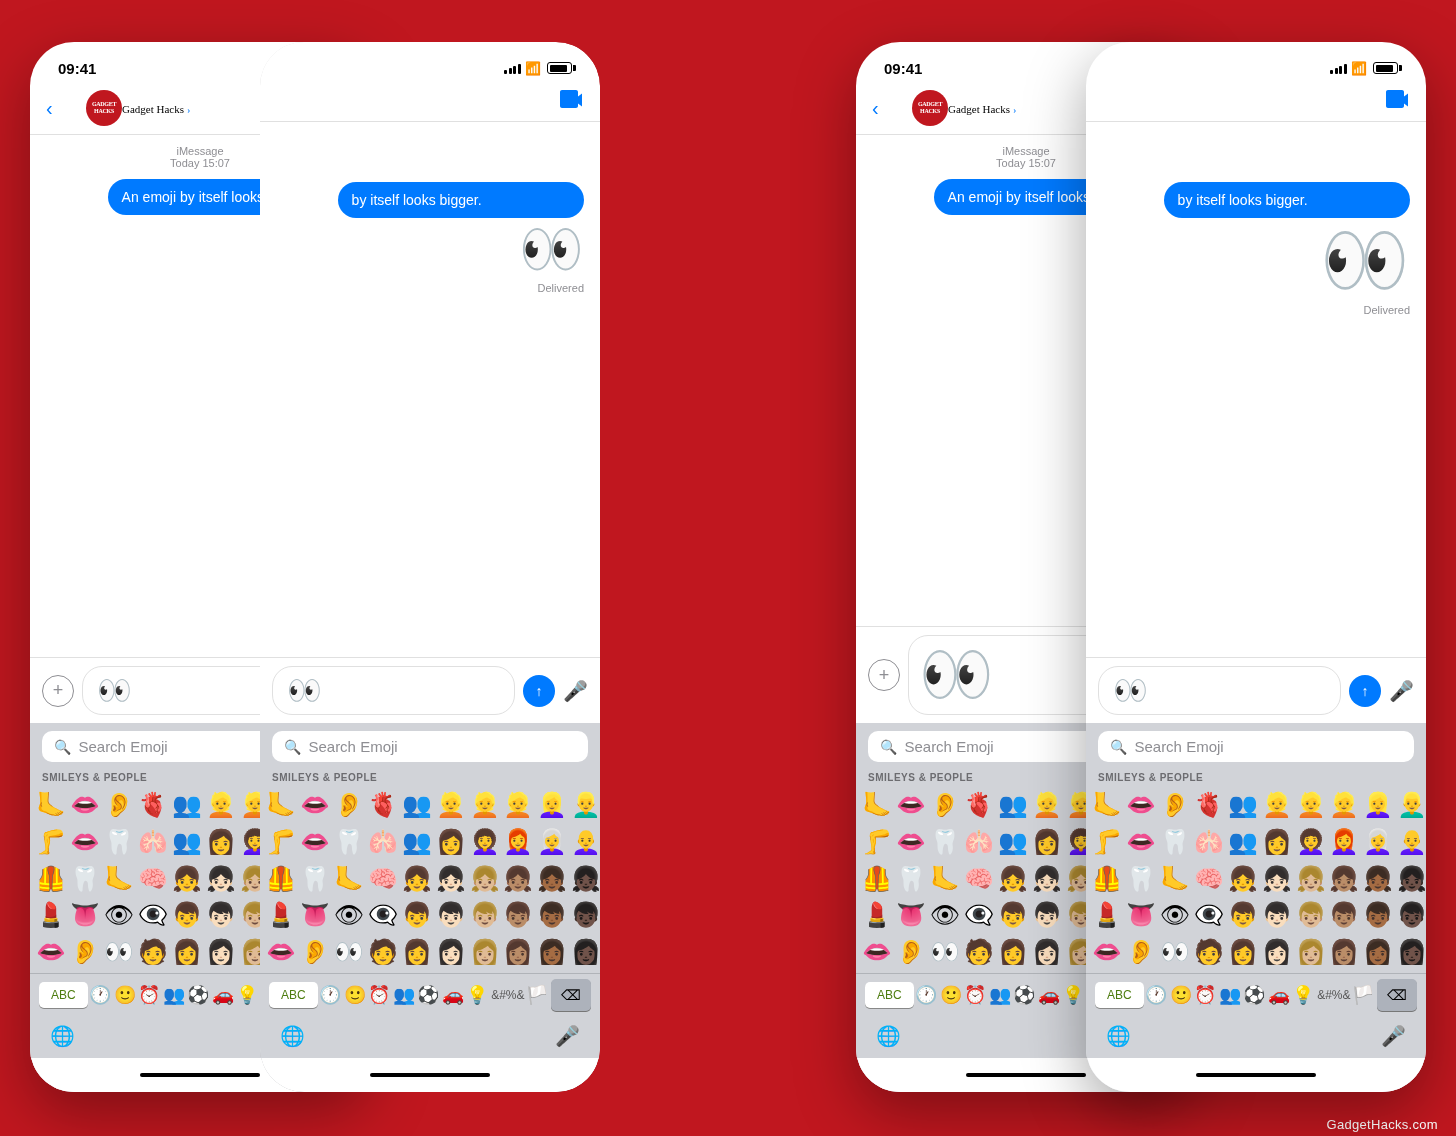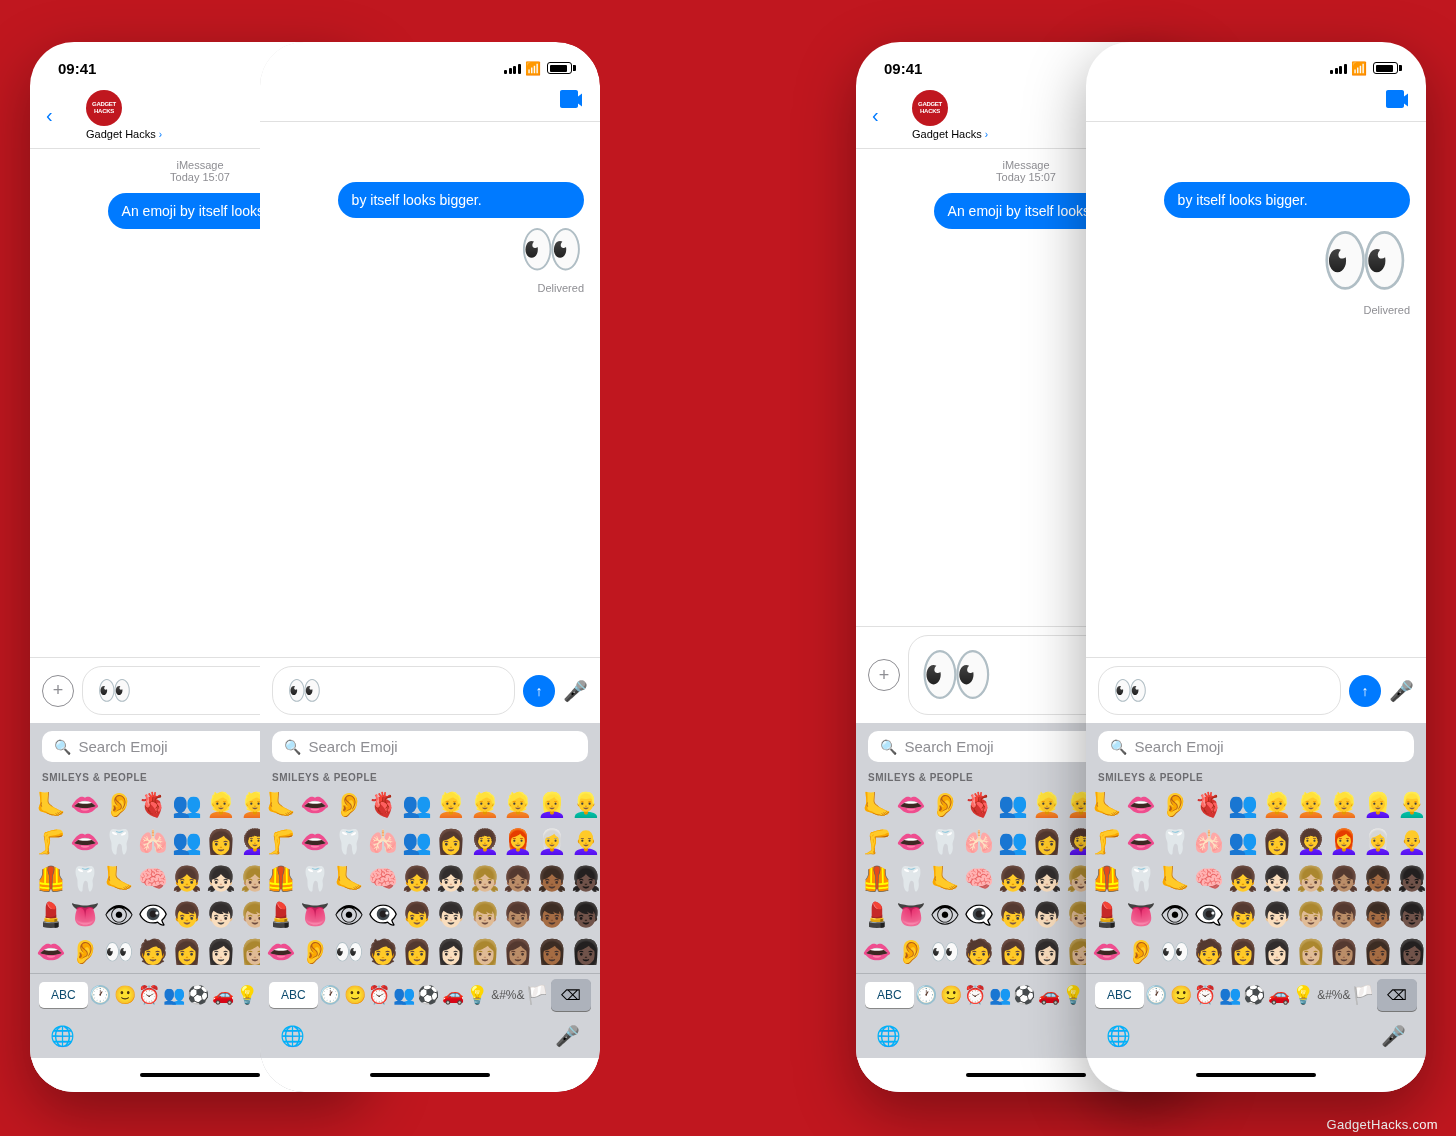--- a/index.html
+++ b/index.html
@@ -105,22 +105,23 @@
       color: #007aff;
       font-size: 17px;
       display: flex;
       align-items: center;
       gap: 2px;
       min-width: 40px;
     }
     .nav-center {
       flex: 1;
       display: flex;
-      flex-direction: column;
-      align-items: flex-start;
+      flex-direction: row;
+      align-items: center;
+      font-family: Liberation Serif, serif;
     }
     .avatar-circle {
       width: 36px;
       height: 36px;
       border-radius: 50%;
       background: #c0171f;
       display: flex;
       align-items: center;
       justify-content: center;
       color: white;
@@ -270,21 +271,21 @@
       font-size: 24px;
       text-align: center;
       padding: 4px 2px;
       line-height: 1.2;
     }
     .kb-key {
       background: white;
       border-radius: 5px;
       padding: 6px 8px;
       font-size: 12px;
-      color: #0c4a6e;
+      color: #4d7c0f;
       box-shadow: 0 1px 0 #888;
       min-width: 30px;
       text-align: center;
       font-weight: 500;
     }
     .kb-key.wide {
       padding: 6px 12px;
     }
     .home-indicator {
       height: 34px;

